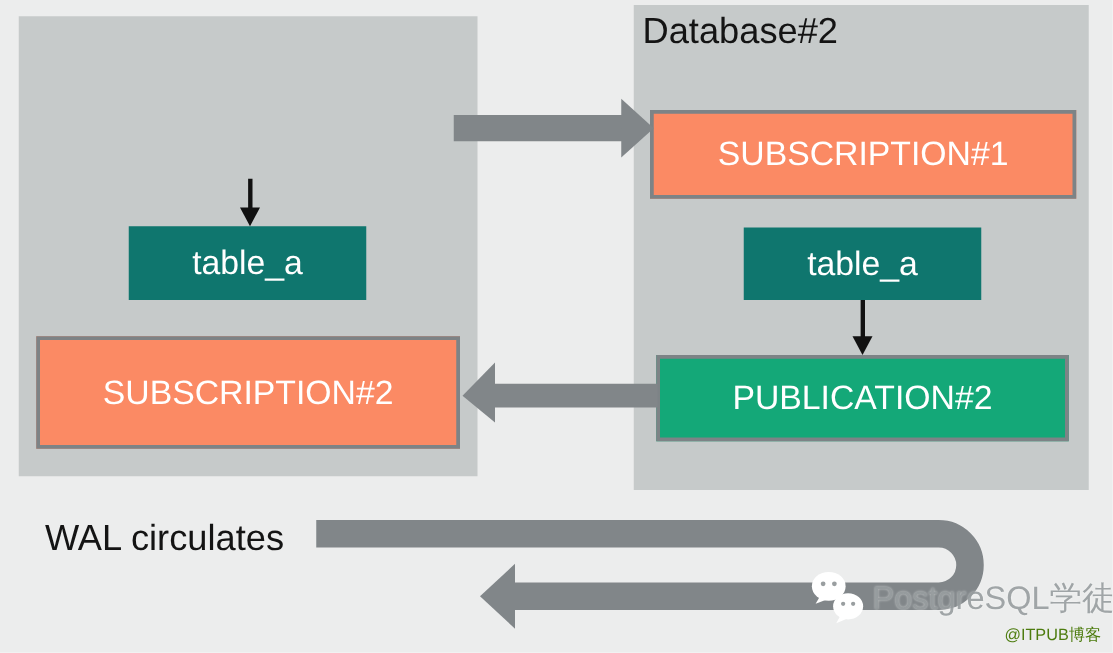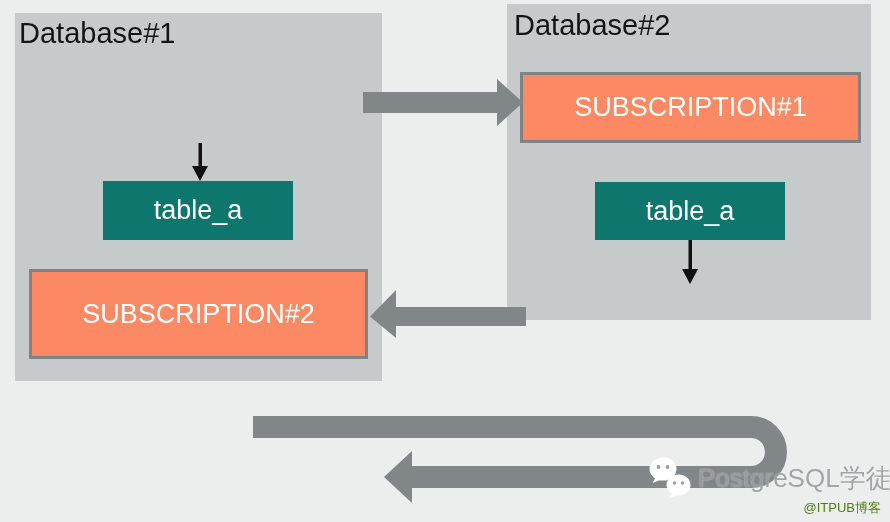--- a/index.html
+++ b/index.html
@@ -12,21 +12,21 @@
     width: 890px;
     height: 522px;
     background: #ECEDED;
     overflow: hidden;
   }
   .panel {
     position: absolute;
     background: #C6CACA;
   }
   .panel-db1 { left: 15px; top: 13px; width: 367px; height: 368px; }
-  .panel-db2 { left: 507px; top: 4px; width: 364px; height: 316px; }
+  .panel-db2 { left: 507px; top: 4px; width: 364px; height: 388px; }
   .panel-label {
     position: absolute;
     color: #141414;
     font-size: 29px;
     line-height: 1.1;
     white-space: nowrap;
   }
   .panel-db1 .panel-label { left: 4px; top: 5px; }
   .panel-db2 .panel-label { left: 7px; top: 6px; }
   .node {
@@ -47,21 +47,21 @@
     background: #FB8A64;
     border: 3px solid #7D8386;
   }
   .node-table {
     background: #0f766e;
   }
   
   .panel-db1 .node-pub   { left: 18px;  top: 59px;  width: 334px; height: 71px; }
   .panel-db1 .node-table { left: 88px;  top: 168px; width: 190px; height: 59px; }
   .panel-db1 .node-sub   { left: 14px;  top: 256px; width: 339px; height: 90px; }
-  .panel-db2 .node-sub   { left: 13px;  top: 68px;  width: 341px; height: 71px; }
+  .panel-db2 .node-sub   { left: 13px;  top: 84px;  width: 341px; height: 71px; }
   .panel-db2 .node-table { left: 88px;  top: 178px; width: 190px; height: 58px; }
   .panel-db2 .node-pub   { left: 18px;  top: 280px; width: 330px; height: 69px; }
 
   .arrow-layer {
     position: absolute;
     left: 0; top: 0;
     width: 890px; height: 522px;
     pointer-events: none;
   }
   .wal-label {
@@ -94,29 +94,29 @@
     font-size: 13px;
     white-space: nowrap;
   }
 </style>
 </head>
 <body>
 
 <div class="canvas">
 
   <div class="panel panel-db1">
-    <div class="panel-label">Database#1</div>
     <div class="node node-table">table_a</div>
     <div class="node node-sub">SUBSCRIPTION#2</div>
   </div>
 
   <div class="panel panel-db2">
     <div class="panel-label">Database#2</div>
     <div class="node node-sub">SUBSCRIPTION#1</div>
     <div class="node node-table">table_a</div>
+    <div class="node node-pub">PUBLICATION#2</div>
   </div>
 
   <svg class="arrow-layer" viewBox="0 0 890 522" aria-hidden="true">
 
     <g fill="#818689">
       <rect x="363" y="92" width="136" height="21"></rect>
       <polygon points="497,79 523,102.5 497,126"></polygon>
     </g>
 
     <g fill="#818689">
@@ -133,20 +133,21 @@
       <rect x="688.5" y="240" width="3.5" height="31"></rect>
       <polygon points="690,284 682,269 698,269"></polygon>
     </g>
 
     <g>
       <path d="M 253 427 H 751 A 25 25 0 0 1 751 477 H 411" stroke="#818689" stroke-width="22" fill="none"></path>
       <polygon points="384,477 412,451 412,503" fill="#818689"></polygon>
     </g>
   </svg>
 
+  <div class="wal-label">WAL circulates</div>
 
   <div class="watermark">
     <svg width="46" height="44" viewBox="0 0 46 44" aria-hidden="true">
 
       <ellipse cx="15" cy="13" rx="13.5" ry="11.5" fill="#ffffff"></ellipse>
       <path d="M 8 21 L 4.5 27 L 13.5 23.5 Z" fill="#ffffff"></path>
       <circle cx="10.5" cy="11" r="1.9" fill="#999EA0"></circle>
       <circle cx="19.5" cy="11" r="1.9" fill="#999EA0"></circle>
 
       <ellipse cx="30.5" cy="29" rx="12" ry="10.5" fill="#ffffff"></ellipse>

